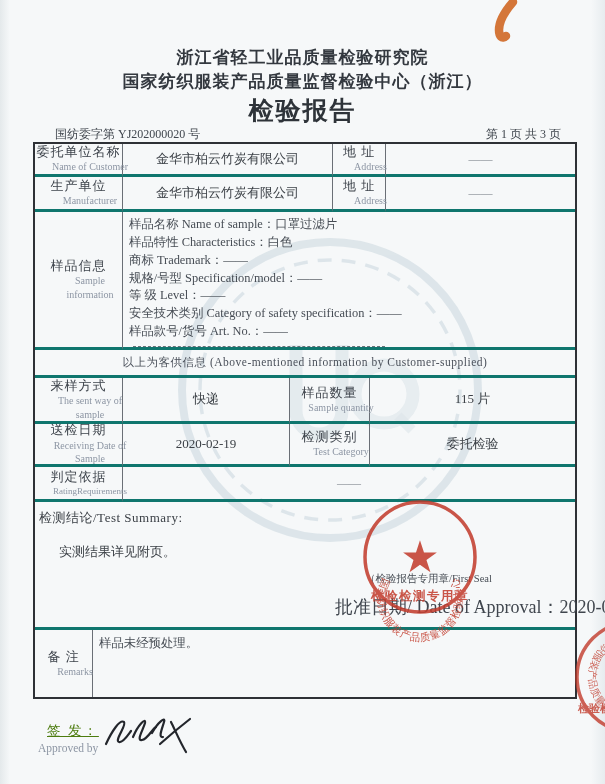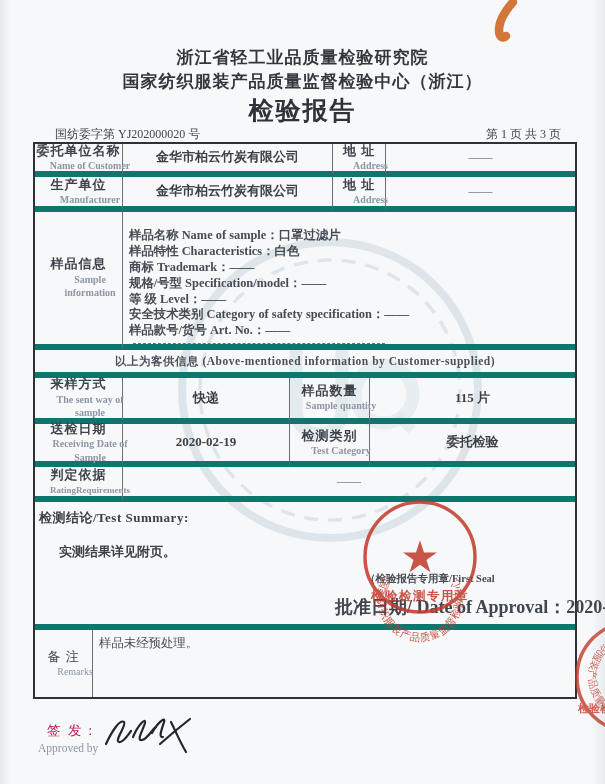--- a/index.html
+++ b/index.html
@@ -21,38 +21,38 @@
   .meta-right{right:44px;}
   
   .wm-svg{left:0;top:0;z-index:0;pointer-events:none;}
   .stamp-svg{left:0;top:0;z-index:6;pointer-events:none;}
   
   .tbl{position:absolute;left:33px;top:142px;width:544px;height:557px;z-index:2;
        border:2px solid #2e3136;box-sizing:border-box;}
   .cell{position:absolute;box-sizing:border-box;display:flex;flex-direction:column;
         align-items:center;justify-content:center;text-align:center;line-height:1.25;}
   .br{border-right:1px solid #6a6f76;}
-  .bb{border-bottom:6px solid #0f766e;font-weight:bold;}
+  .bb{border-bottom:3px solid #0f766e;}
   .lz{font-size:13px;color:#3d434b;letter-spacing:1px;}
   .le{font-size:10px;color:#8d96a4;letter-spacing:0;margin-top:1px;white-space:nowrap;margin-left:23px;}
   .val{font-size:13px;color:#3c4147;}
   .dash{font-size:12px;color:#8a9097;}
-  .sample-lines{align-items:flex-start;justify-content:flex-end;text-align:left;
+  .sample-lines{align-items:flex-start;justify-content:space-between;text-align:left;
                 padding:5px 0 0 6px;}
   .sline{font-size:12.4px;line-height:15.8px;color:#464c54;white-space:nowrap;}
   .dashline{width:252px;border-top:1.6px dashed #6a717a;margin:4px 0 0 4px;height:0;}
   .note{font-size:11.5px;color:#4a505a;letter-spacing:.5px;}
   .sum-head{left:4px;top:8px;font-size:13px;color:#3c4147;letter-spacing:.5px;}
   .sum-body{left:24px;top:42px;font-size:13px;color:#3c4147;}
   .seal-note{left:330px;top:70px;font-size:10.5px;color:#474d55;white-space:nowrap;}
   .approval{left:300px;top:94px;font-size:18px;color:#40464e;white-space:nowrap;}
   .rem-val{align-items:flex-start;justify-content:flex-start;text-align:left;
            padding:6px 0 0 6px;font-size:12.4px;color:#464c54;}
   
-  .sign-zh{left:47px;top:722px;font-size:13.5px;letter-spacing:2px;color:#be185d;}
+  .sign-zh{left:47px;top:722px;font-size:13.5px;letter-spacing:2px;color:#4d7c0f;text-decoration:underline;}
   .sign-en{left:38px;top:742px;font-size:11.5px;color:#8d96a4;}
 </style>
 </head>
 <body>
 
 <div class="page">
   <div class="edge-l"></div>
   <div class="edge-r"></div>
 
   <svg class="abs wm-svg" width="605" height="784" viewBox="0 0 605 784">

